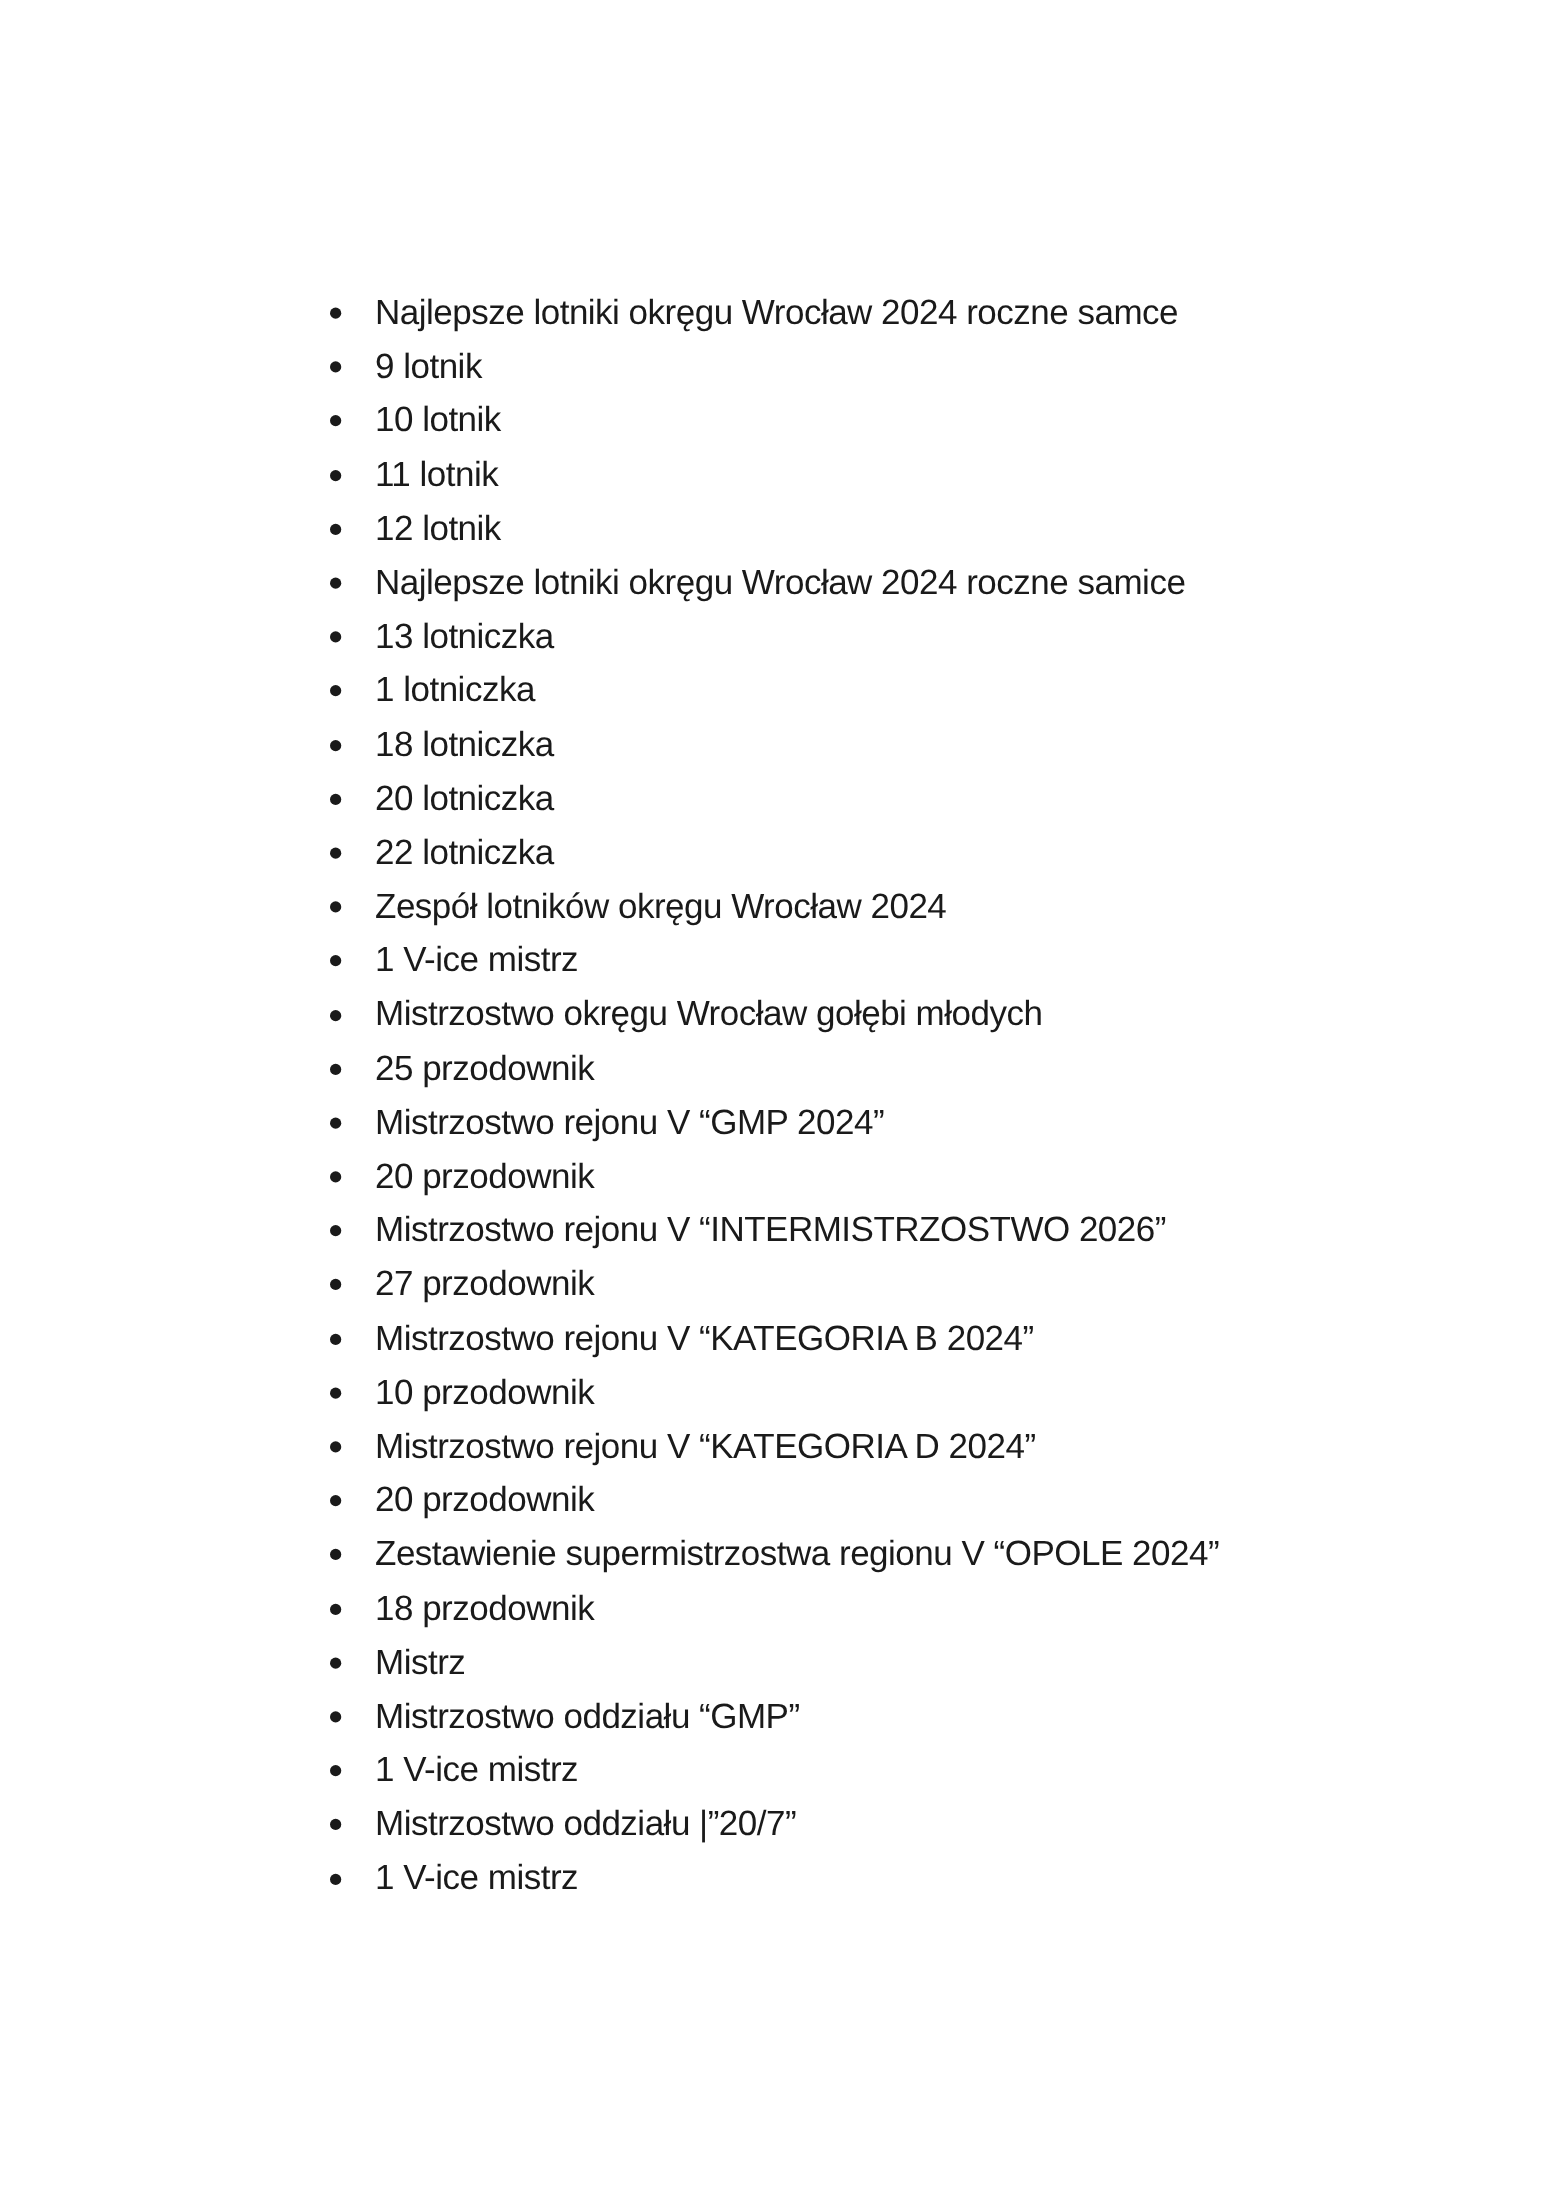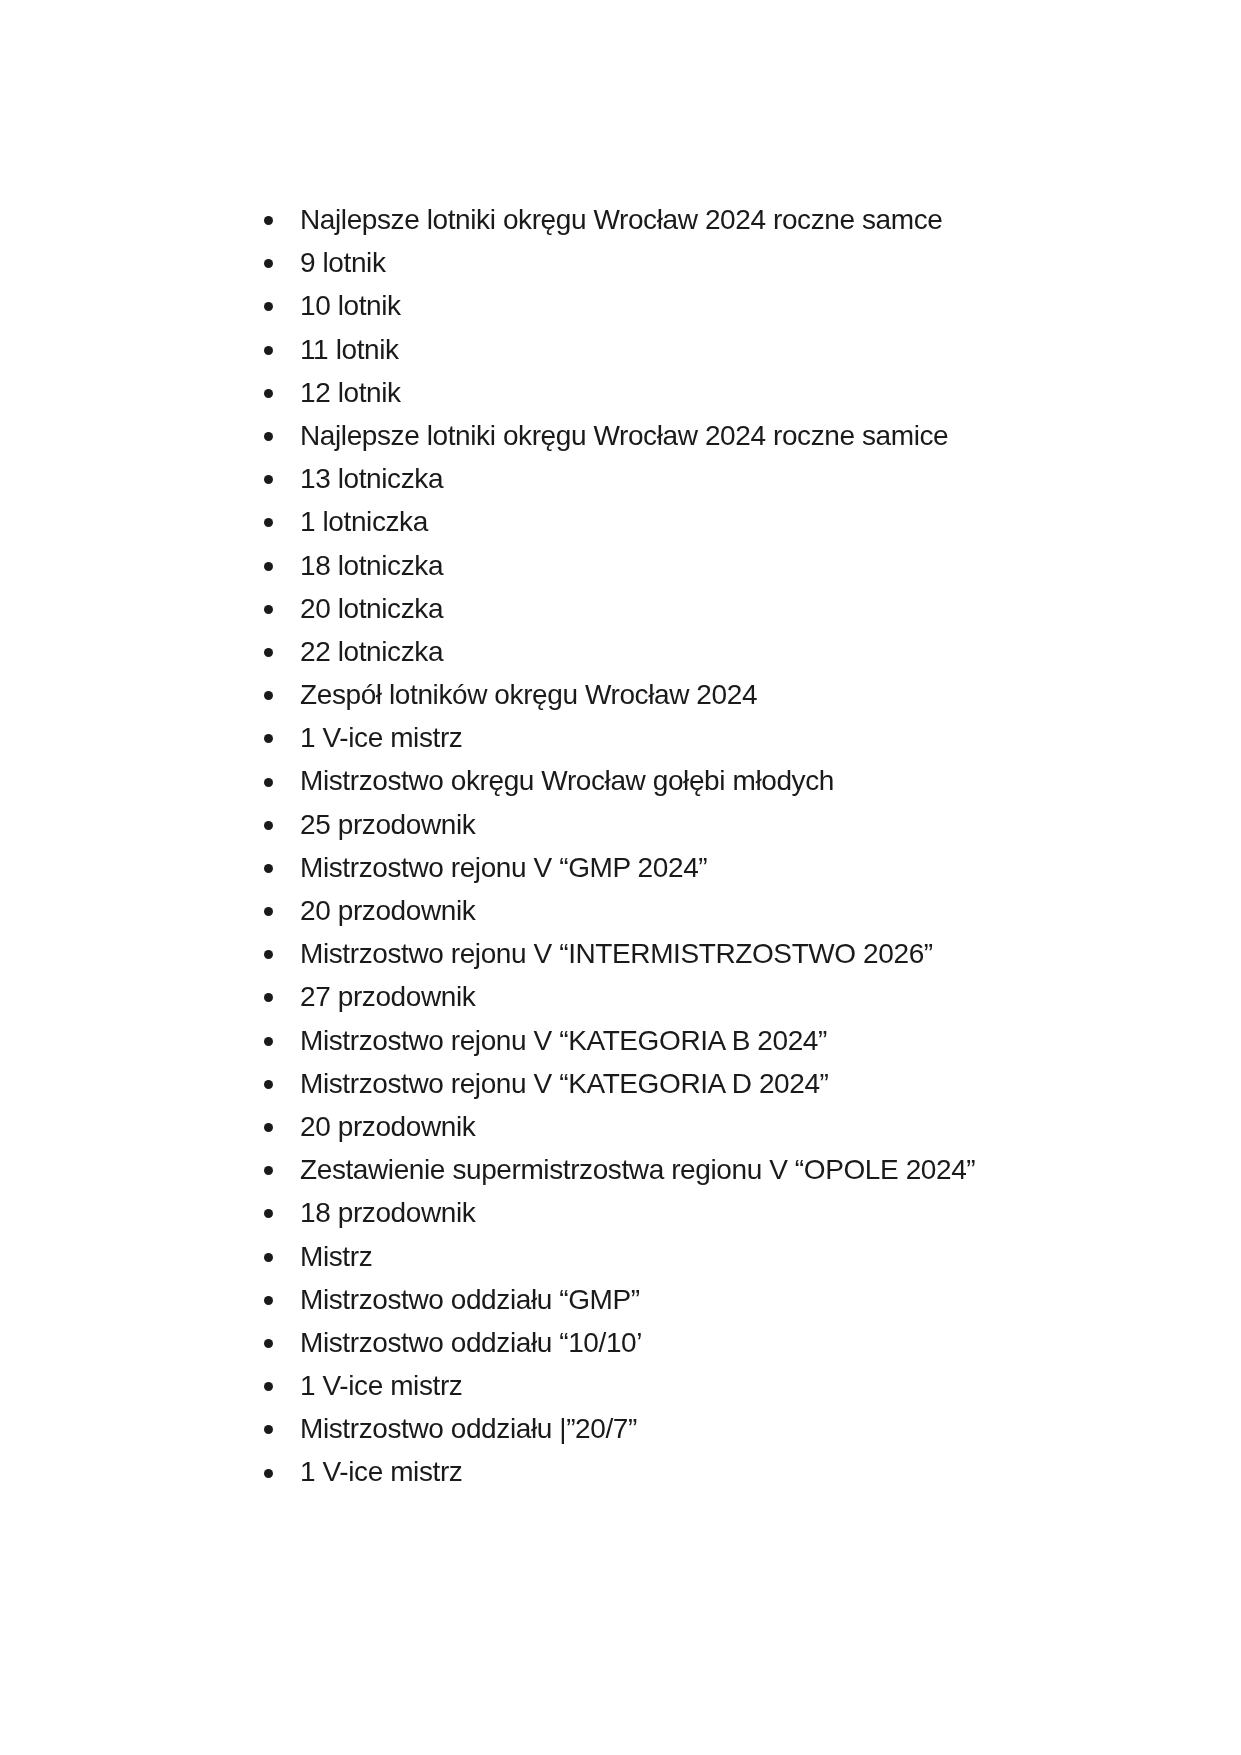--- a/index.html
+++ b/index.html
@@ -11,21 +11,21 @@
     position: relative;
     width: 1241px;
     height: 1755px;
     background: #ffffff;
     overflow: hidden;
     font-family: "Liberation Sans", sans-serif;
   }
   ul.bullet-list {
     position: absolute;
     left: 264px;
-    top: 198px;
+    top: 228px;
     margin: 0;
     padding: 0;
     list-style: none;
   }
   ul.bullet-list li {
     height: 43.2px;
     display: flex;
     align-items: center;
     white-space: nowrap;
   }
@@ -125,20 +125,24 @@
       <li>
         <span class="bullet"></span>
         <span class="item-text">27 przodownik</span>
       </li>
       <li>
         <span class="bullet"></span>
         <span class="item-text">Mistrzostwo rejonu V “KATEGORIA B 2024”</span>
       </li>
       <li>
         <span class="bullet"></span>
+        <span class="item-text">10 przodownik</span>
+      </li>
+      <li>
+        <span class="bullet"></span>
         <span class="item-text">Mistrzostwo rejonu V “KATEGORIA D 2024”</span>
       </li>
       <li>
         <span class="bullet"></span>
         <span class="item-text">20 przodownik</span>
       </li>
       <li>
         <span class="bullet"></span>
         <span class="item-text">Zestawienie supermistrzostwa regionu V “OPOLE 2024”</span>
       </li>
@@ -149,24 +153,20 @@
       <li>
         <span class="bullet"></span>
         <span class="item-text">Mistrz</span>
       </li>
       <li>
         <span class="bullet"></span>
         <span class="item-text">Mistrzostwo oddziału “GMP”</span>
       </li>
       <li>
         <span class="bullet"></span>
-        <span class="item-text">Mistrzostwo oddziału “10/10’</span>
-      </li>
-      <li>
-        <span class="bullet"></span>
         <span class="item-text">1 V-ice mistrz</span>
       </li>
       <li>
         <span class="bullet"></span>
         <span class="item-text">Mistrzostwo oddziału |”20/7”</span>
       </li>
       <li>
         <span class="bullet"></span>
         <span class="item-text">1 V-ice mistrz</span>
       </li>

